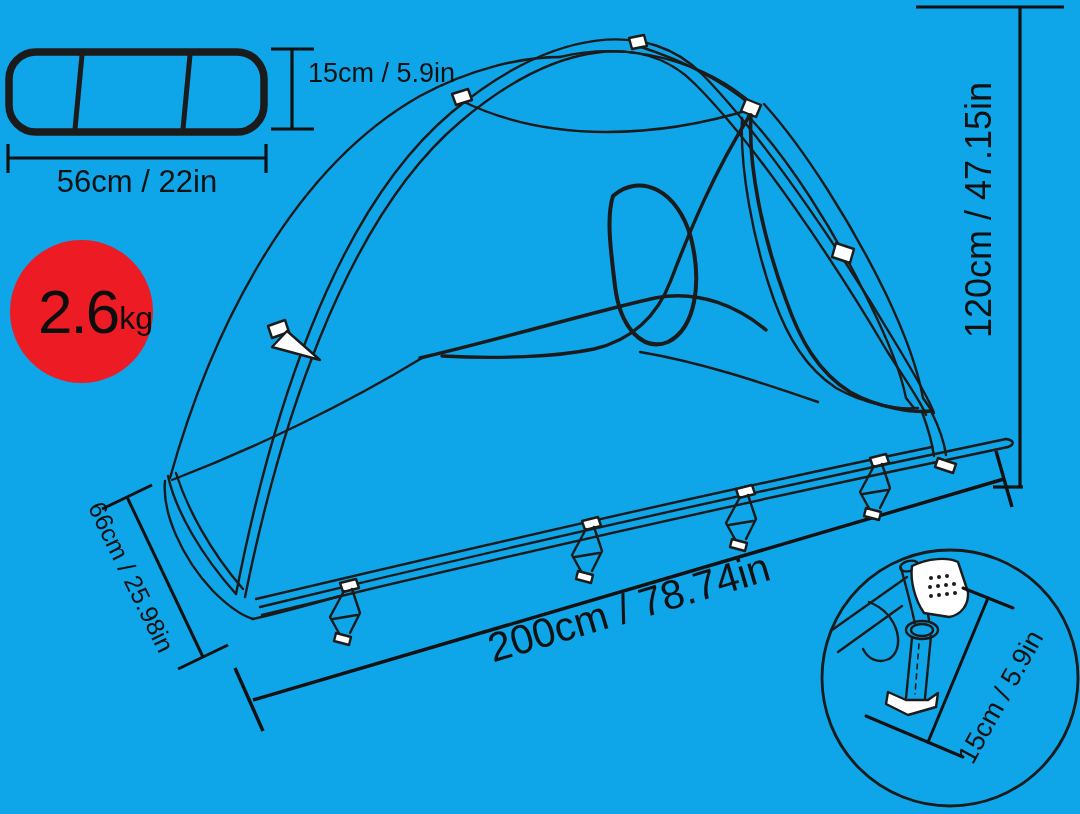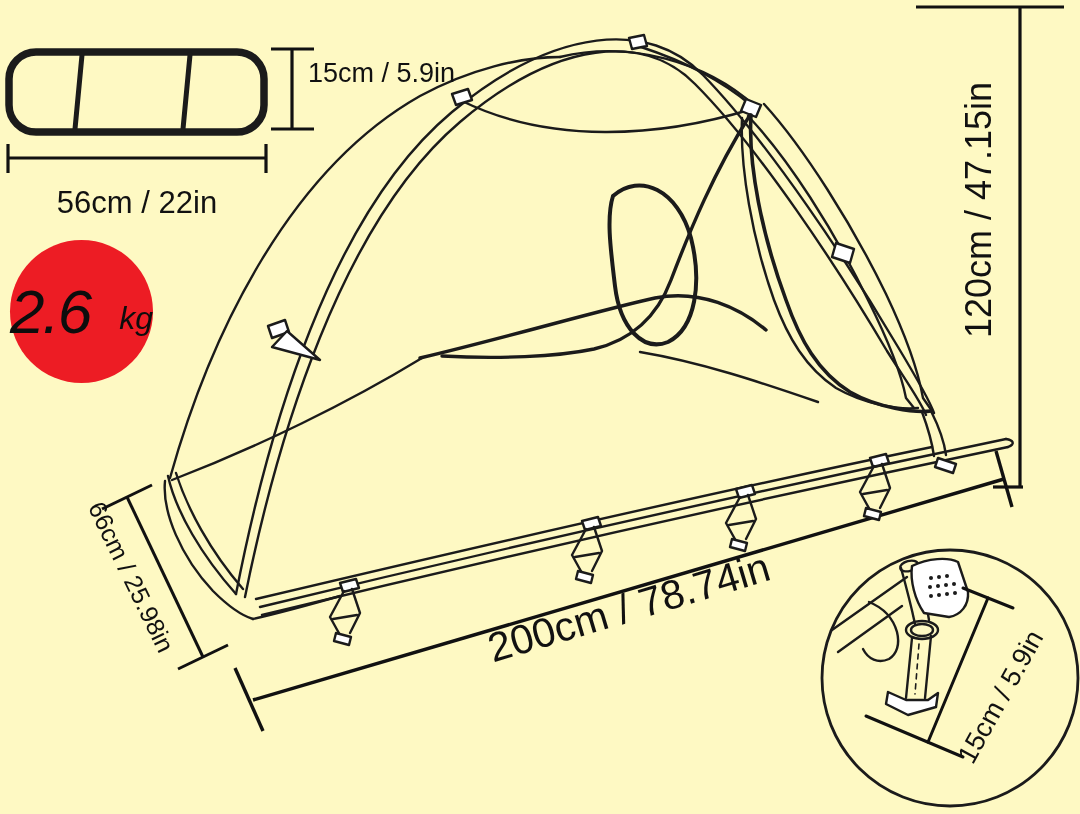--- a/index.html
+++ b/index.html
@@ -1,31 +1,31 @@
 <!DOCTYPE html>
 <html><head>
 <meta charset="utf-8">
 <style>
   html,body{margin:0;padding:0;background:#ffffff;}
   #stage{
-    position:relative;width:1080px;height:814px;background:#fef9c3;overflow:hidden;
+    position:relative;width:1080px;height:814px;background:#0ea5e9;overflow:hidden;
     font-family:"Liberation Sans", sans-serif;color:#111;
   }
   #stage svg{position:absolute;left:0;top:0;}
   .lbl{position:absolute;white-space:nowrap;color:#111;line-height:1;}
-  .lbl.centered{transform:translate(-50%,-50%);margin-top:21px;}
+  .lbl.centered{transform:translate(-50%,-50%);}
   #bag-height-label{left:308px;top:73px;font-size:27px;transform:translateY(-50%);}
   #bag-width-label{left:137px;top:181px;font-size:31px;}
   #tent-height-label{left:979px;top:210px;font-size:36px;transform:translate(-50%,-50%) rotate(-90deg);}
   #tent-length-label{left:629px;top:608px;font-size:41px;transform:translate(-50%,-50%) rotate(-16.6deg);}
   #tent-width-label{left:131px;top:577px;font-size:25px;transform:translate(-50%,-50%) rotate(64deg);}
   #leg-height-label{left:1001px;top:697px;font-size:27px;transform:translate(-50%,-50%) rotate(-61deg);}
   #weight-badge{
     position:absolute;left:10px;top:240px;width:143px;height:143px;border-radius:50%;
-    background:#ed1c24;display:flex;align-items:center;justify-content:space-between;font-style:italic;
+    background:#ed1c24;display:flex;align-items:center;justify-content:flex-end;
   }
   #weight-badge .val{font-size:62px;color:#0d0d0d;letter-spacing:-2px;}
   #weight-badge .unit{font-size:32px;color:#0d0d0d;margin-left:1px;padding-top:14px;}
 </style>
 </head>
 <body>
 
 <div id="stage">
 
   <svg width="1080" height="814" viewBox="0 0 1080 814">

